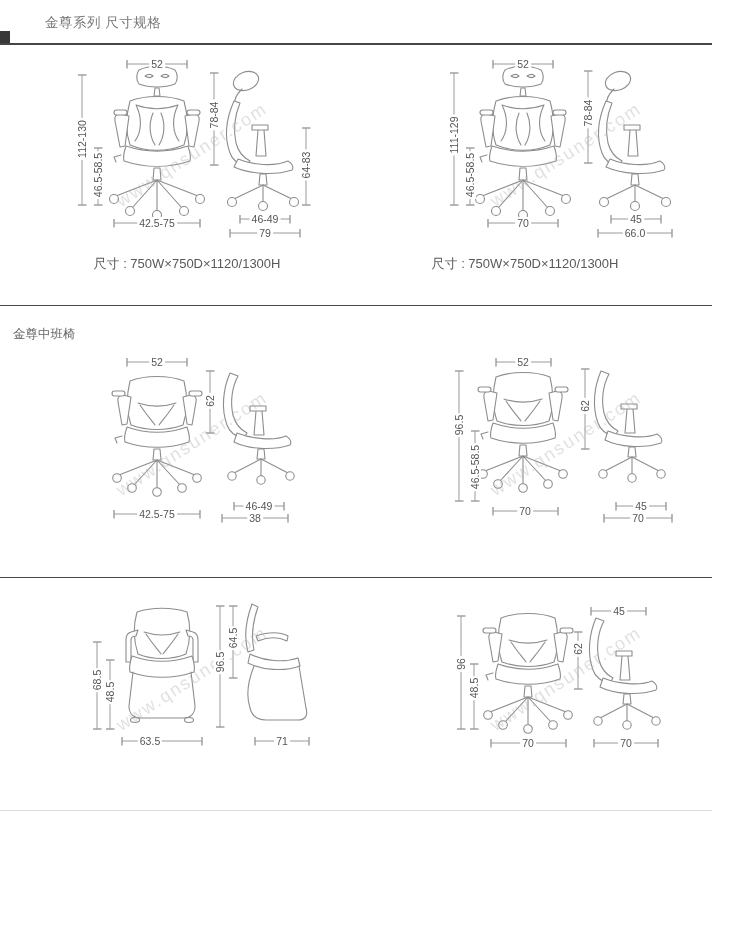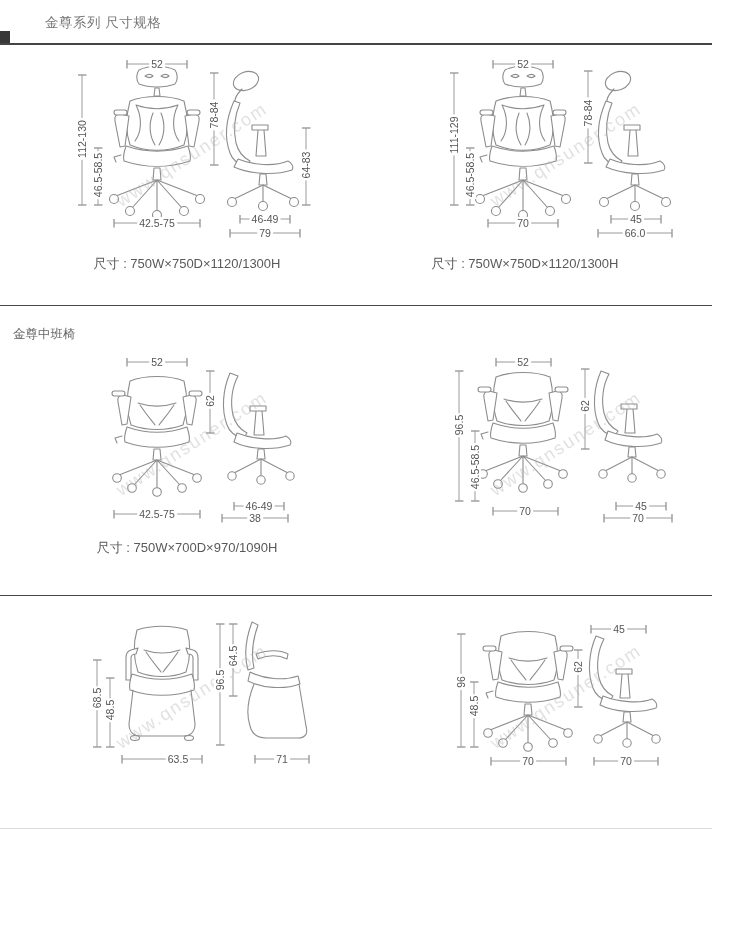--- a/index.html
+++ b/index.html
@@ -247,21 +247,20 @@
         <span class="dim v" style="left:23px;top:74px">96.5</span>
         <span class="dim v" style="left:39px;top:116px">46.5-58.5</span>
         <span class="dim" style="left:89px;top:160px">70</span>
         <span class="dim v" style="left:149px;top:55px">62</span>
         <span class="dim" style="left:205px;top:155px">45</span>
         <span class="dim" style="left:202px;top:167px">70</span>
       </figure>
     </div>
 
     <div class="cap-row" style="margin-top:10px">
-      <div class="cap">尺寸 : 750W×700D×970/1090H</div>
     </div>
   </section>
 
   <div class="divider" style="margin-top:38px"></div>
 
   <section>
     <div class="fig-row" style="margin-top:16px">
 
       <figure class="fig h164" style="margin:0">
         <span class="wm">www.qnsuner.com</span>
@@ -274,21 +273,21 @@
             </g>
           <path class="dl" d="M35,48 V135"></path>
           <path class="dl" d="M48,66 V135"></path>
           <path class="dl" d="M60,147 H140"></path>
           <path class="dl" d="M158,12 V133"></path>
           <path class="dl" d="M171,12 V84"></path>
           <path class="dl" d="M193,147 H247"></path>
         </svg>
         <span class="dim v" style="left:35px;top:86px">68.5</span>
         <span class="dim v" style="left:48px;top:98px">48.5</span>
-        <span class="dim" style="left:116px;top:147px">63.5</span>
+        <span class="dim" style="left:88px;top:147px">63.5</span>
         <span class="dim v" style="left:158px;top:68px">96.5</span>
         <span class="dim v" style="left:171px;top:44px">64.5</span>
         <span class="dim" style="left:220px;top:147px">71</span>
       </figure>
 
       <figure class="fig h164" style="margin:0">
         <span class="wm">www.qnsuner.com</span>
         <svg class="art" width="250" height="164" viewBox="0 0 250 164">
           <g transform="translate(92,22)">
               <use href="#front-mid"></use>

